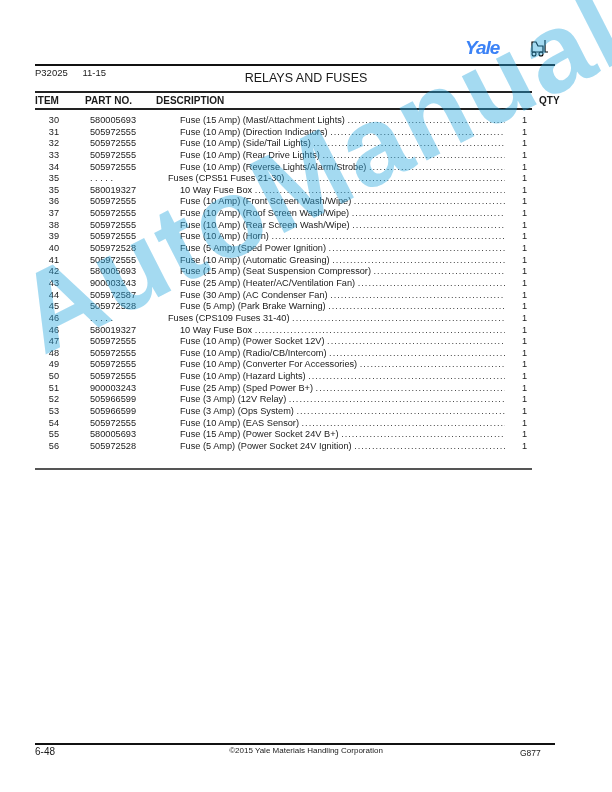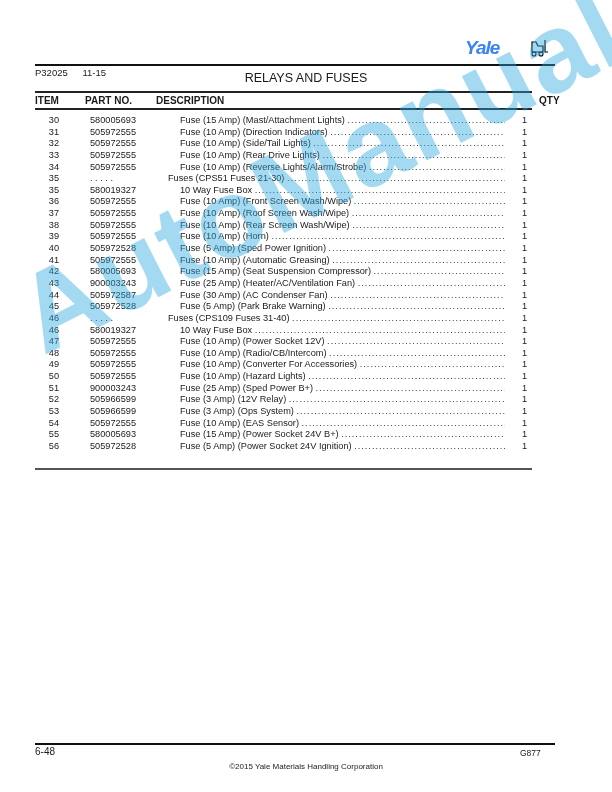--- a/index.html
+++ b/index.html
@@ -25,21 +25,21 @@
   .row { position: relative; height: 11.65px; font-size: 9.2px; line-height: 11.65px; }
   .row .item { position: absolute; left: 39px; width: 20px; }
   .row .part { position: absolute; left: 90px; }
   .row .desc { position: absolute; left: 180px; width: 325px; overflow: hidden; white-space: nowrap; }
   .row.group .desc { left: 168px; width: 337px; }
   .row .desc .dots { letter-spacing: 1px; color: #333; }
   .row .qty { position: absolute; left: 522px; }
   .rule-bottom { left: 35px; width: 497px; top: 468px; height: 1.5px; background: #555; }
   .rule-foot { left: 35px; width: 520px; top: 743px; height: 2px; background: #111; }
   .foot-page { left: 35px; top: 746px; font-size: 10px; }
-  .foot-copy { left: 0; width: 612px; top: 746px; text-align: center; font-size: 8px; margin-top: 16px; }
+  .foot-copy { left: 0; width: 612px; top: 746px; text-align: center; font-size: 8px; }
   .foot-code { left: 520px; top: 748px; font-size: 8.5px; }
   .watermark {
     left: 55px; top: 250px; font-size: 112px; font-weight: bold; color: #29a8e0; opacity: 0.42;
     transform: rotate(-27deg); transform-origin: 0 100%; white-space: nowrap; pointer-events: none;
     font-family: "Liberation Sans", sans-serif; letter-spacing: 2px;
   }
 </style>
 </head>
 <body>
 

